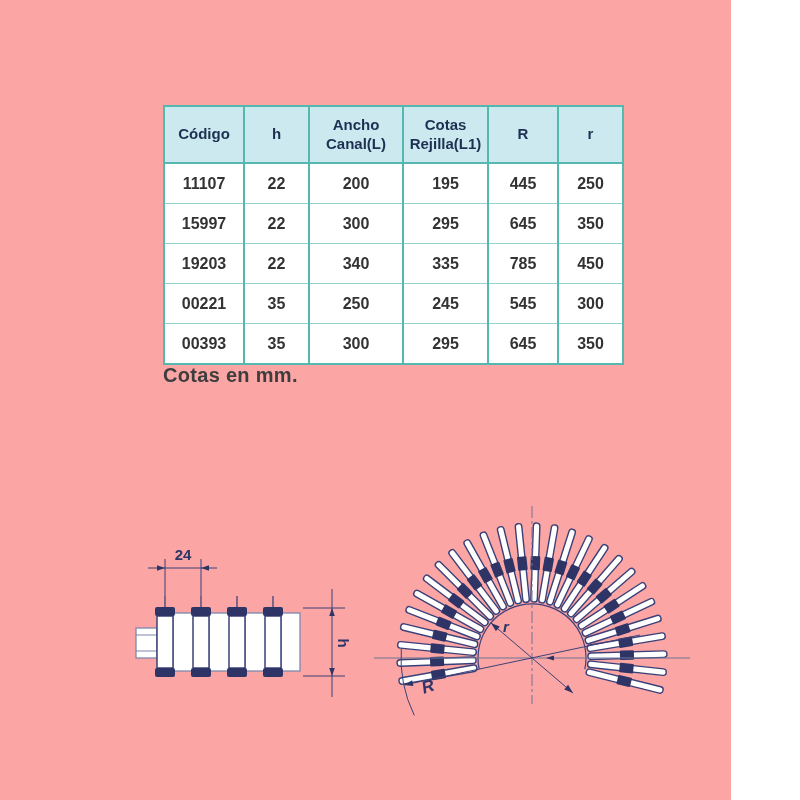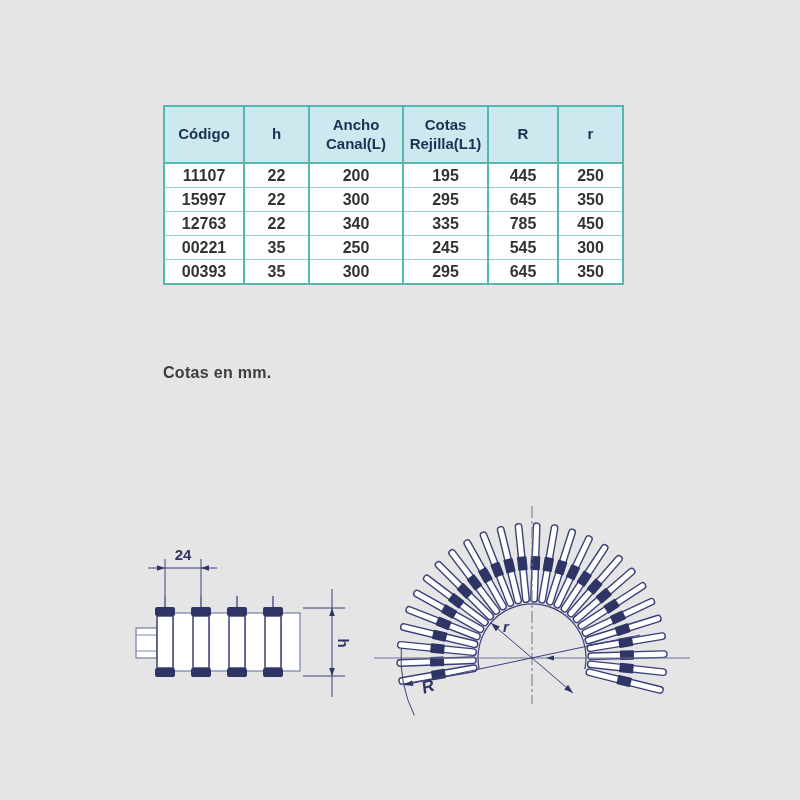--- a/index.html
+++ b/index.html
@@ -9,21 +9,21 @@
     --header-text:#1d3053;
     --cell-text:#333333;
     --note-text:#3d3d3d;
     --draw-navy:#3b4178;
     --draw-dark:#2e3566;
     --draw-light:#7d87ad;
     --center-line:#6d7494;
   }
   html,body{margin:0;padding:0;background:#ffffff;}
   .page{
-    position:relative;width:800px;height:800px;background:#e5e5e5;overflow:hidden;
+    position:relative;width:731px;height:800px;background:#fca5a5;overflow:hidden;
     font-family:"Liberation Sans", sans-serif;
   }
   table.spec{
     position:absolute;left:163px;top:105px;width:459px;
     border-collapse:collapse;table-layout:fixed;
     border:2px solid var(--border-strong);
   }
   table.spec th{
     background:var(--header-bg);
     color:var(--header-text);
@@ -32,28 +32,28 @@
     border-left:2px solid var(--border-strong);
     border-bottom:2px solid var(--border-strong);
     padding:0 2px;
   }
   table.spec td{
     color:var(--cell-text);
     font-weight:bold;font-size:16px;
     height:23px;text-align:center;vertical-align:middle;
     border-left:2px solid var(--border-strong);
     border-top:1px solid var(--border-light);
-    padding:0;
+    padding:8px;
     background:#ffffff;
   }
   table.spec tr.first td{border-top:none;}
   table.spec th:first-child, table.spec td:first-child{border-left:none;}
   .units-note{
     position:absolute;left:163px;top:364px;
-    font-size:16px;font-weight:bold;color:var(--note-text);
+    font-size:20px;font-weight:bold;color:var(--note-text);
     letter-spacing:0.3px;
   }
   svg.drawings{position:absolute;left:0;top:0;}
   text.dim{
     font-family:"Liberation Sans", sans-serif;
     fill:var(--draw-dark);
     font-weight:bold;
   }
 </style>
 </head>
@@ -91,21 +91,21 @@
         </tr>
         <tr>
           <td>15997</td>
           <td>22</td>
           <td>300</td>
           <td>295</td>
           <td>645</td>
           <td>350</td>
         </tr>
         <tr>
-          <td>12763</td>
+          <td>19203</td>
           <td>22</td>
           <td>340</td>
           <td>335</td>
           <td>785</td>
           <td>450</td>
         </tr>
         <tr>
           <td>00221</td>
           <td>35</td>
           <td>250</td>

